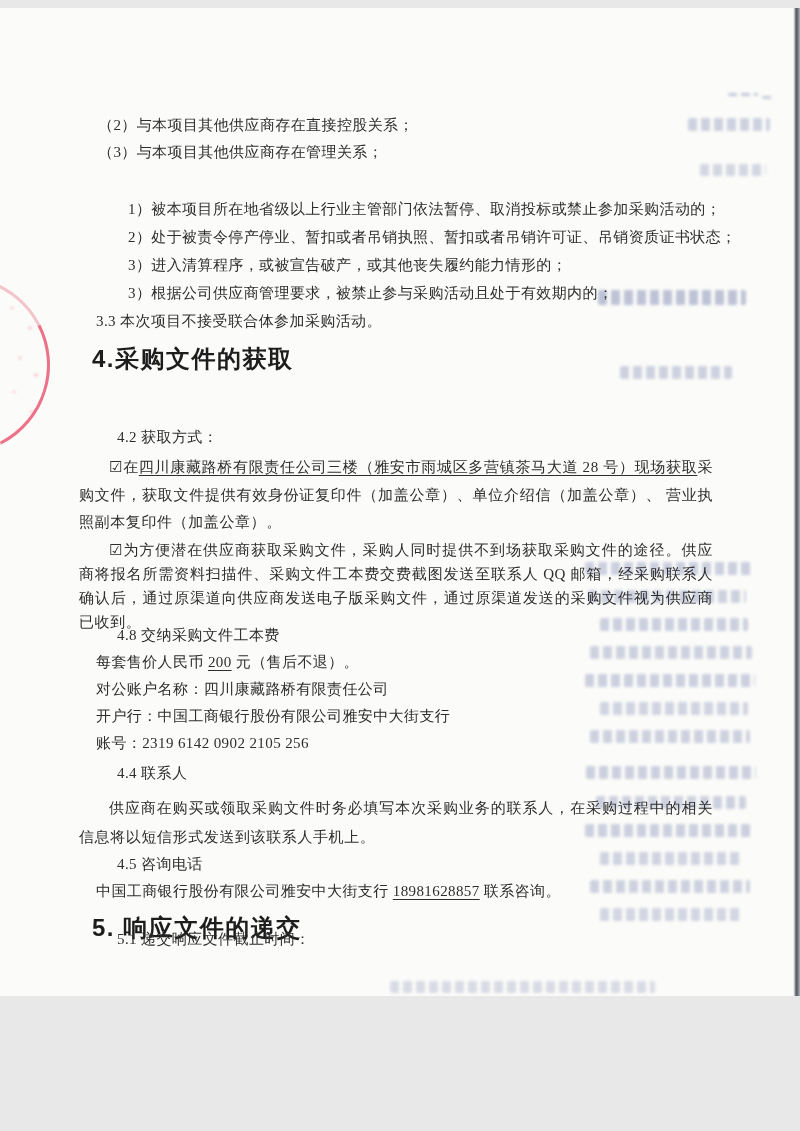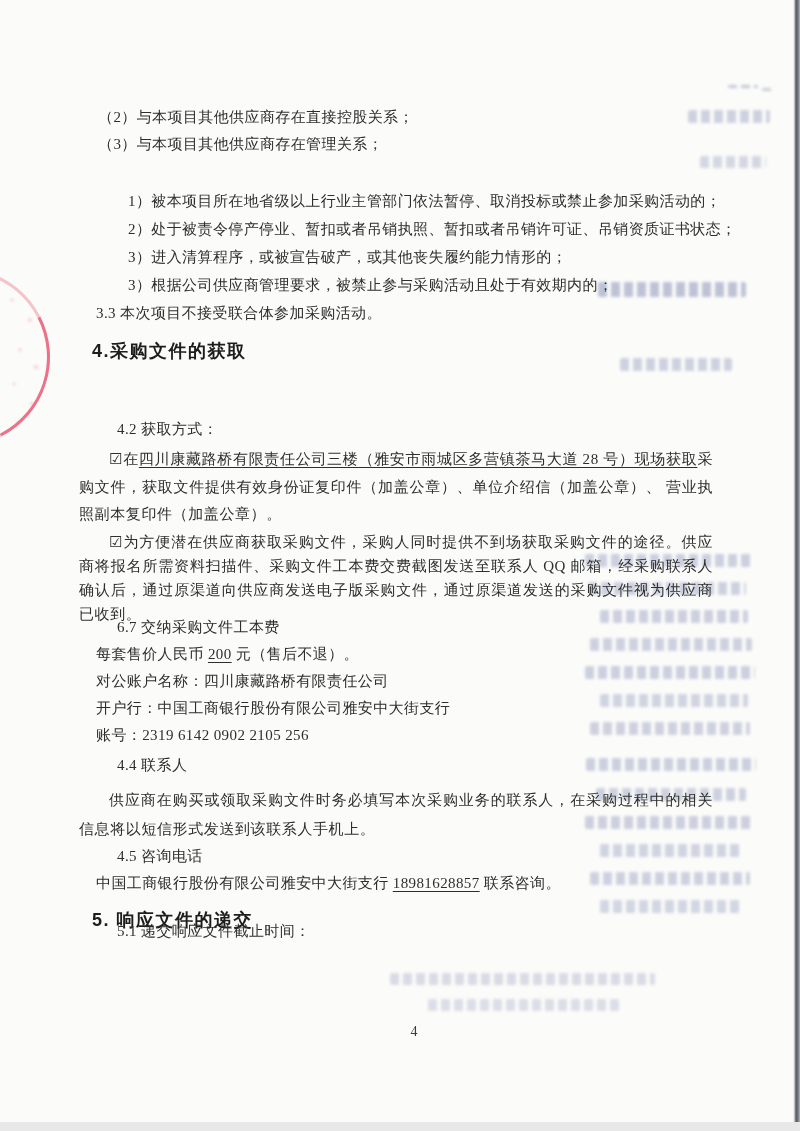--- a/index.html
+++ b/index.html
@@ -1,19 +1,19 @@
 <!DOCTYPE html>
 <html><head>
 <meta charset="utf-8">
 <style>
   html,body{margin:0;padding:0;background:#e8e8e8;}
   #page{
     position:relative;
-    width:800px;height:1122px;
-    margin:0 auto;
+    width:800px;height:988px;
+    margin:8px auto;
     background:#fbfbf9;
     overflow:hidden;
     font-family:"Liberation Serif","DejaVu Serif",serif;
     color:#2e2e2e;
   }
   .line{
     position:absolute;
     font-size:15px;line-height:22px;
     letter-spacing:0.4px;
     white-space:nowrap;
@@ -25,21 +25,21 @@
     font-size:15px;line-height:27.5px;
     letter-spacing:0.6px;
     text-align:justify;
     text-indent:30px;
     color:#2e2e2e;
   }
   .heading{
     position:absolute;
     font-family:"Liberation Sans","DejaVu Sans",sans-serif;
     font-weight:700;
-    font-size:18px;line-height:30px;
+    font-size:24px;line-height:30px;
     letter-spacing:1.5px;
     color:#1d1d1d;
     white-space:nowrap;
   }
   .u{
     text-decoration:underline;
     text-underline-offset:3px;
     text-decoration-thickness:1px;
   }
   .page-number{
@@ -146,21 +146,21 @@
   <div class="line" style="top:274px;left:128px">3）根据公司供应商管理要求，被禁止参与采购活动且处于有效期内的；</div>
   <div class="line" style="top:302px;left:96px">3.3 本次项目不接受联合体参加采购活动。</div>
 
   <div class="heading" style="top:336px;left:92px">4.采购文件的获取</div>
 
   <div class="line" style="top:418px;left:117px">4.2 获取方式：</div>
 
   <div class="para" style="top:446px"><span>☑在</span><span class="u">四川康藏路桥有限责任公司三楼（雅安市雨城区多营镇茶马大道 28 号）现场获取</span><span>采购文件，获取文件提供有效身份证复印件（加盖公章）、单位介绍信（加盖公章）、 营业执照副本复印件（加盖公章）。</span></div>
   <div class="para" style="top:530px;line-height:24px">☑为方便潜在供应商获取采购文件，采购人同时提供不到场获取采购文件的途径。供应商将报名所需资料扫描件、采购文件工本费交费截图发送至联系人 QQ 邮箱，经采购联系人确认后，通过原渠道向供应商发送电子版采购文件，通过原渠道发送的采购文件视为供应商已收到。</div>
 
-  <div class="line" style="top:616px;left:117px">6.7 交纳采购文件工本费</div>
+  <div class="line" style="top:616px;left:117px">4.8 交纳采购文件工本费</div>
   <div class="line" style="top:643px;left:96px"><span>每套售价人民币 </span><span class="u">200</span><span> 元（售后不退）。</span></div>
   <div class="line" style="top:670px;left:96px">对公账户名称：四川康藏路桥有限责任公司</div>
   <div class="line" style="top:697px;left:96px">开户行：中国工商银行股份有限公司雅安中大街支行</div>
   <div class="line" style="top:724px;left:96px">账号：2319 6142 0902 2105 256</div>
 
   <div class="line" style="top:754px;left:117px">4.4 联系人</div>
   <div class="para" style="top:786px;line-height:28.5px">供应商在购买或领取采购文件时务必填写本次采购业务的联系人，在采购过程中的相关信息将以短信形式发送到该联系人手机上。</div>
 
   <div class="line" style="top:845px;left:117px">4.5 咨询电话</div>
   <div class="line" style="top:872px;left:96px"><span>中国工商银行股份有限公司雅安中大街支行 </span><span class="u">18981628857</span><span> 联系咨询。</span></div>

